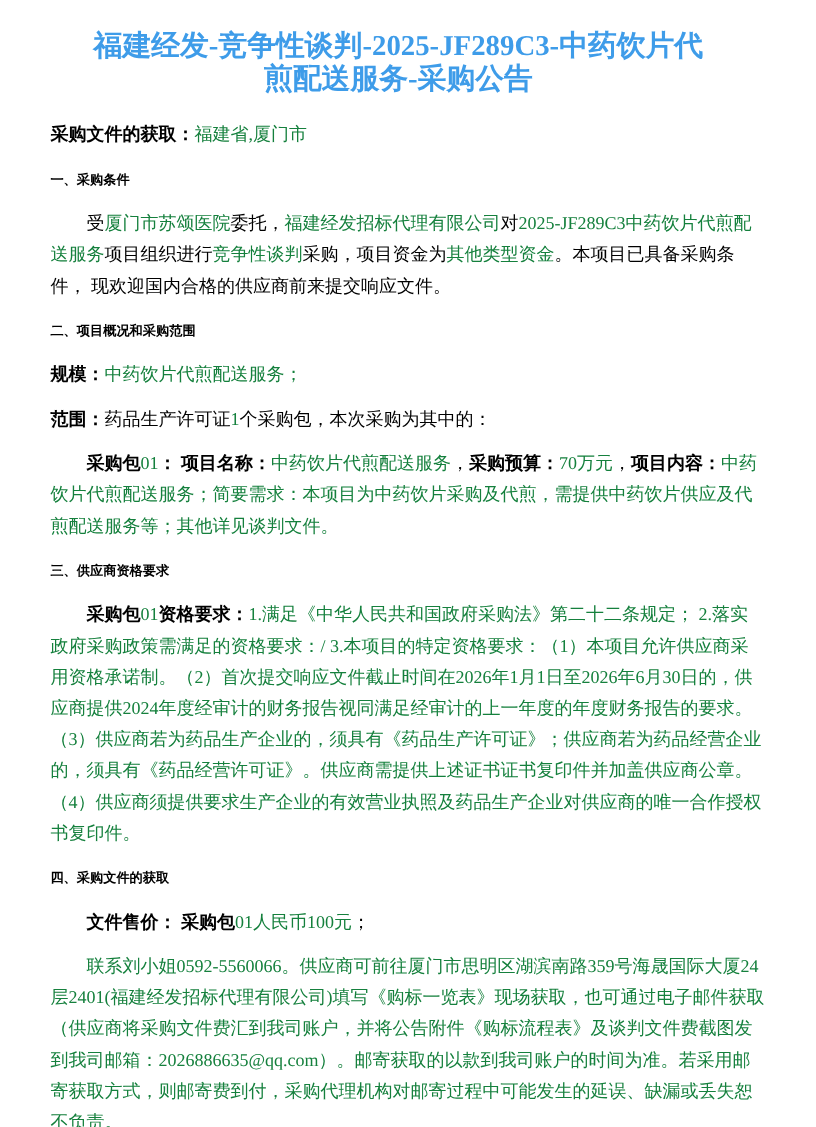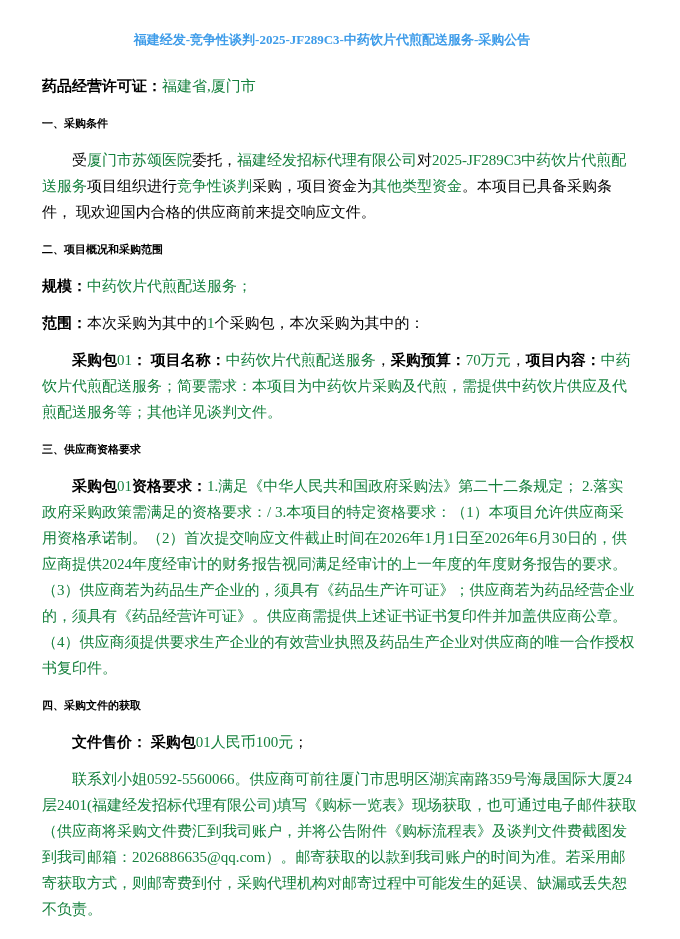--- a/index.html
+++ b/index.html
@@ -5,21 +5,21 @@
   html,body{margin:0;padding:0;background:#ffffff;}
   body{
     width:680px;
     min-height:939px;
     font-family:"Liberation Serif","DejaVu Serif",serif;
     color:#000000;
     -webkit-font-smoothing:antialiased;
   }
   .doc{padding:10px 42px 18px 42px;}
   .title{
-    font-size:13px;
+    font-size:24px;
     line-height:27px;
     font-weight:700;
     text-align:center;
     margin:16px 44px 20px 28px;
     color:#3e9ce9;
   }
   .block{
     font-size:15px;
     line-height:26px;
     margin:11px 0;
@@ -31,26 +31,26 @@
   .seg-k{color:#000000;font-weight:400;}
   .seg-kb{color:#000000;font-weight:700;}
   .seg-b{color:#15803d;font-weight:400;}
 </style>
 </head>
 <body>
 
 <div class="doc">
   <h1 class="title">福建经发-竞争性谈判-2025-JF289C3-中药饮片代煎配送服务-采购公告</h1>
   <div id="blocks">
-      <p class="block"><span class="seg-kb">药品经营许可证：</span><span class="seg-b">福建省,厦门市</span></p>
+      <p class="block"><span class="seg-kb">采购文件的获取：</span><span class="seg-b">福建省,厦门市</span></p>
       <h2 class="block">一、采购条件</h2>
       <p class="block indent"><span class="seg-k">受</span><span class="seg-b">厦门市苏颂医院</span><span class="seg-k">委托，</span><span class="seg-b">福建经发招标代理有限公司</span><span class="seg-k">对</span><span class="seg-b">2025-JF289C3中药饮片代煎配送服务</span><span class="seg-k">项目组织进行</span><span class="seg-b">竞争性谈判</span><span class="seg-k">采购，项目资金为</span><span class="seg-b">其他类型资金</span><span class="seg-k">。本项目已具备采购条件， 现欢迎国内合格的供应商前来提交响应文件。</span></p>
       <h2 class="block">二、项目概况和采购范围</h2>
       <p class="block"><span class="seg-kb">规模：</span><span class="seg-b">中药饮片代煎配送服务；</span></p>
-      <p class="block"><span class="seg-kb">范围：</span><span class="seg-k">本次采购为其中的</span><span class="seg-b">1</span><span class="seg-k">个采购包，本次采购为其中的：</span></p>
+      <p class="block"><span class="seg-kb">范围：</span><span class="seg-k">药品生产许可证</span><span class="seg-b">1</span><span class="seg-k">个采购包，本次采购为其中的：</span></p>
       <p class="block indent"><span class="seg-kb">采购包</span><span class="seg-b">01</span><span class="seg-kb">： 项目名称：</span><span class="seg-b">中药饮片代煎配送服务</span><span class="seg-k">，</span><span class="seg-kb">采购预算：</span><span class="seg-b">70万元</span><span class="seg-k">，</span><span class="seg-kb">项目内容：</span><span class="seg-b">中药饮片代煎配送服务；简要需求：本项目为中药饮片采购及代煎，需提供中药饮片供应及代煎配送服务等；其他详见谈判文件。</span></p>
       <h2 class="block">三、供应商资格要求</h2>
       <p class="block indent"><span class="seg-kb">采购包</span><span class="seg-b">01</span><span class="seg-kb">资格要求：</span><span class="seg-b">1.满足《中华人民共和国政府采购法》第二十二条规定； 2.落实政府采购政策需满足的资格要求：/ 3.本项目的特定资格要求：（1）本项目允许供应商采用资格承诺制。（2）首次提交响应文件截止时间在2026年1月1日至2026年6月30日的，供应商提供2024年度经审计的财务报告视同满足经审计的上一年度的年度财务报告的要求。（3）供应商若为药品生产企业的，须具有《药品生产许可证》；供应商若为药品经营企业的，须具有《药品经营许可证》。供应商需提供上述证书证书复印件并加盖供应商公章。（4）供应商须提供要求生产企业的有效营业执照及药品生产企业对供应商的唯一合作授权书复印件。</span></p>
       <h2 class="block">四、采购文件的获取</h2>
       <p class="block indent"><span class="seg-kb">文件售价： 采购包</span><span class="seg-b">01人民币100元</span><span class="seg-k">；</span></p>
       <p class="block indent"><span class="seg-b">联系刘小姐0592-5560066。供应商可前往厦门市思明区湖滨南路359号海晟国际大厦24层2401(福建经发招标代理有限公司)填写《购标一览表》现场获取，也可通过电子邮件获取（供应商将采购文件费汇到我司账户，并将公告附件《购标流程表》及谈判文件费截图发到我司邮箱：2026886635@qq.com）。邮寄获取的以款到我司账户的时间为准。若采用邮寄获取方式，则邮寄费到付，采购代理机构对邮寄过程中可能发生的延误、缺漏或丢失恕不负责。</span></p>
     </div>
 </div>
 
 </body></html>

